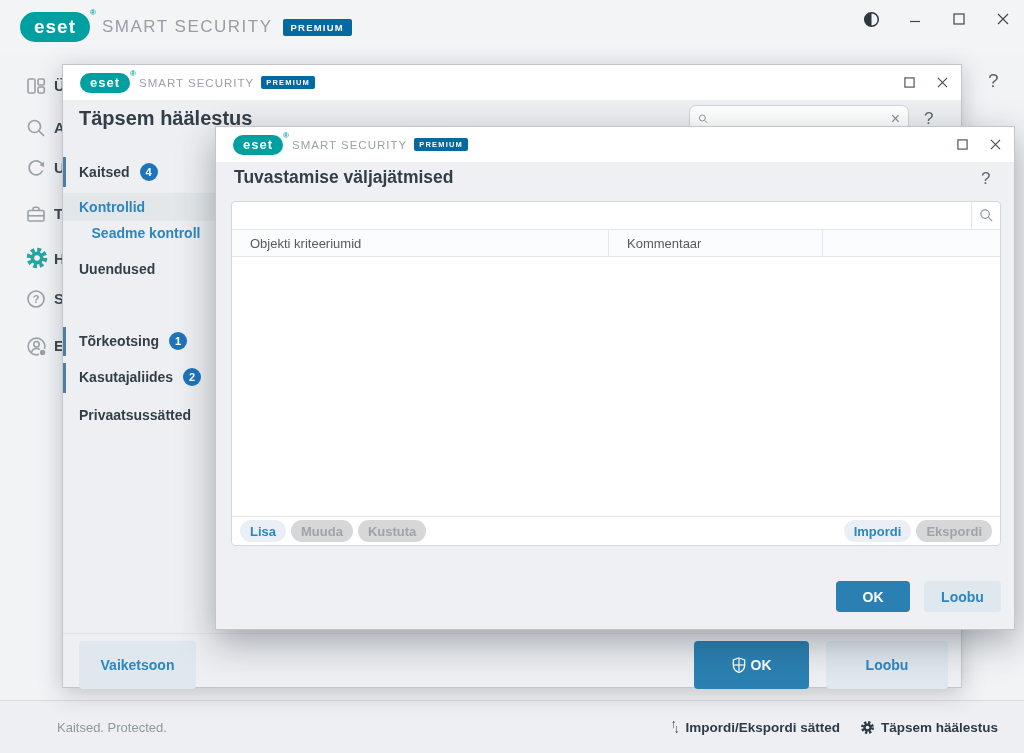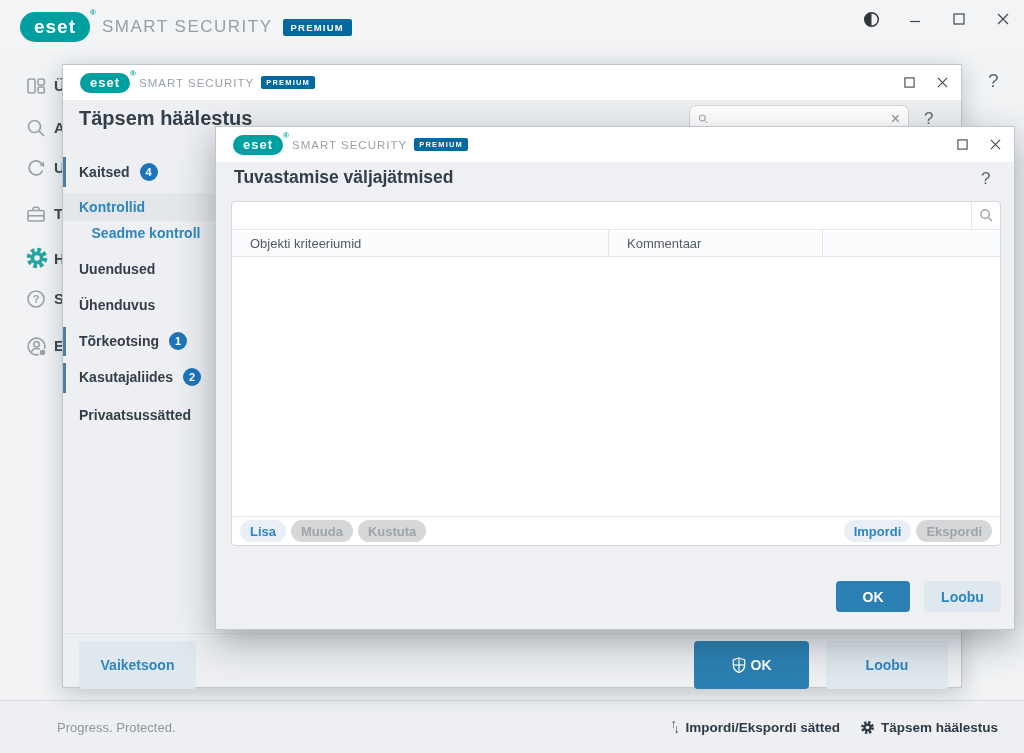--- a/index.html
+++ b/index.html
@@ -199,21 +199,21 @@
               <circle cx="11" cy="8.8" r="2.6"></circle>
               <path d="M6.3 16.2 a5 5 0 0 1 9.4 0"></path>
             </g>
             <circle cx="16.8" cy="16.8" r="3.2" fill="#9aa1a8" stroke="#f1f3f5" stroke-width="1.2"></circle>
           </svg>
       </div>
       <span class="nav-letter" style="top:283px">E</span>
     </div>
 
     <div class="statusbar">
-      <span class="status-left">Progress. Protected.</span>
+      <span class="status-left">Kaitsed. Protected.</span>
       <div class="status-right">
         <span class="ud">
             <span class="u">↑</span>
             <span class="d">↓</span>
           </span>
         <span>Impordi/Ekspordi sätted</span>
         <span style="width:8px"></span>
         <svg width="15" height="15" viewBox="0 0 24 24">
             <circle cx="12" cy="12" r="8" fill="none" stroke="#2e3b46" stroke-width="4.6" stroke-dasharray="3.6 2.68"></circle>
             <circle cx="12" cy="12" r="6.5" fill="#2e3b46"></circle>
@@ -270,23 +270,20 @@
     </div>
     <div class="sb-item sel" style="top:128px">
       <span>Kontrollid</span>
     </div>
     <div class="sb-item sub" style="top:154px">
       <span>Seadme kontroll</span>
     </div>
     <div class="sb-item" style="top:190px">
       <span>Uuendused</span>
     </div>
-    <div class="sb-item" style="top:226px">
-      <span>Ühenduvus</span>
-    </div>
     <div class="sb-item" style="top:262px">
       <span>Tõrkeotsing</span>
       <span class="badge">1</span>
     </div>
     <div class="sb-item" style="top:298px">
       <span>Kasutajaliides</span>
       <span class="badge">2</span>
     </div>
     <div class="sb-item" style="top:336px">
       <span>Privaatsussätted</span>

